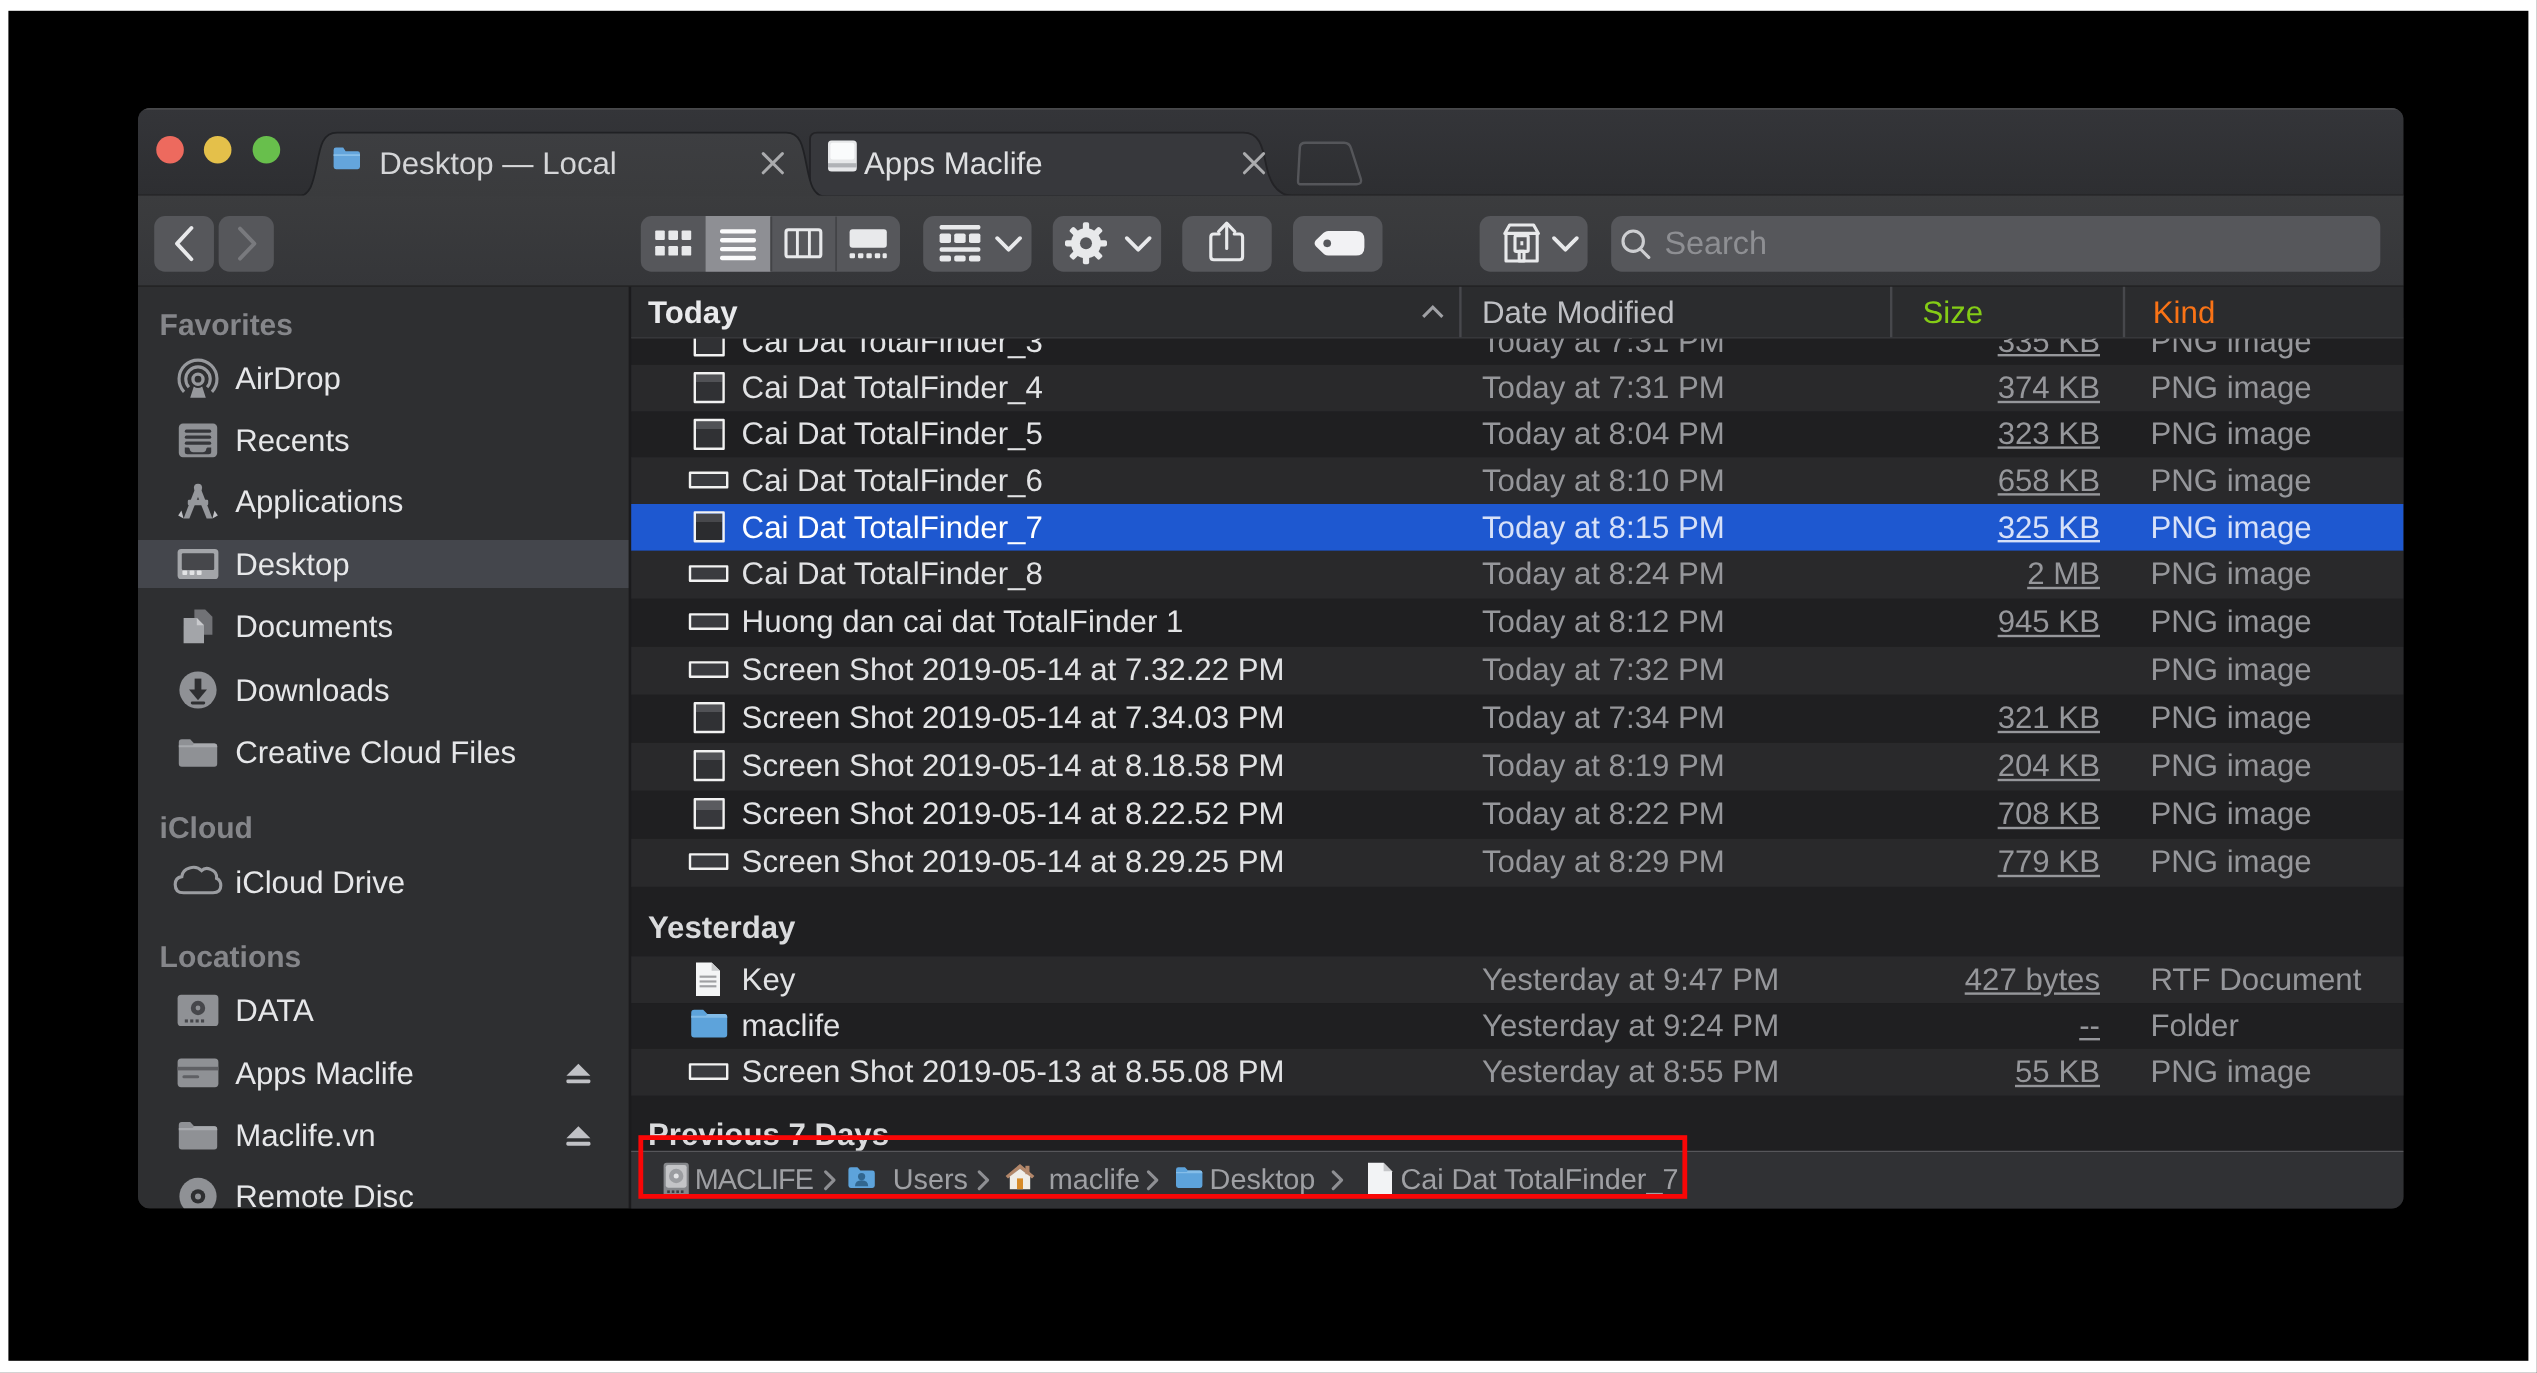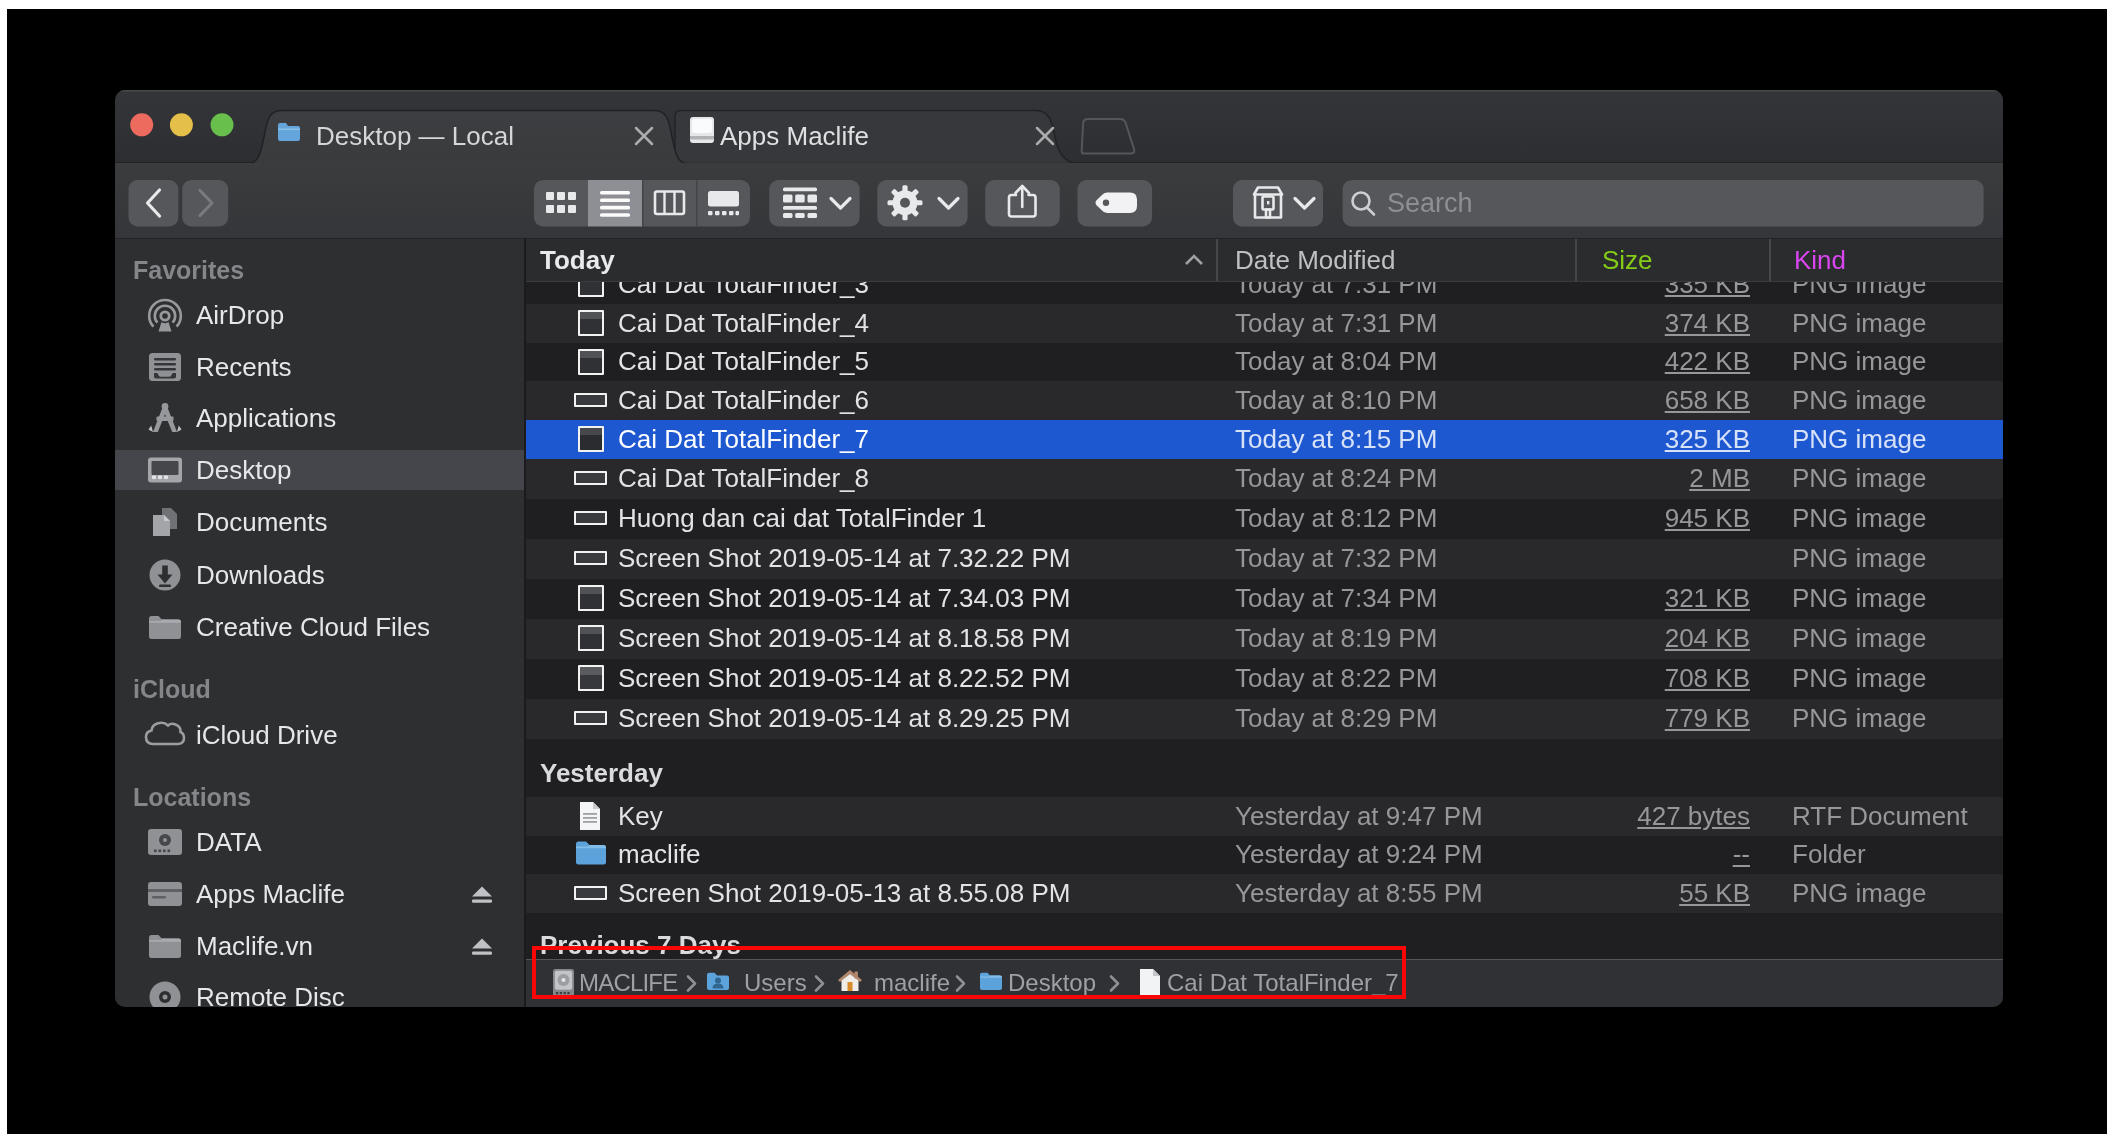--- a/index.html
+++ b/index.html
@@ -310,21 +310,21 @@
       </div>
     <div class="row rl" style="top:65px;height:38.5px">
         <span class="cell name">Cai Dat TotalFinder_4</span>
         <span class="cell date">Today at 7:31 PM</span>
         <span class="cell size">374 KB</span>
         <span class="cell kind">PNG image</span>
       </div>
     <div class="row rd" style="top:103.5px;height:38.3px">
         <span class="cell name">Cai Dat TotalFinder_5</span>
         <span class="cell date">Today at 8:04 PM</span>
-        <span class="cell size">422 KB</span>
+        <span class="cell size">323 KB</span>
         <span class="cell kind">PNG image</span>
       </div>
     <div class="row rl" style="top:141.8px;height:39.2px">
         <span class="cell name">Cai Dat TotalFinder_6</span>
         <span class="cell date">Today at 8:10 PM</span>
         <span class="cell size">658 KB</span>
         <span class="cell kind">PNG image</span>
       </div>
     <div class="row rb sel" style="top:181px;height:38.5px">
         <span class="cell name">Cai Dat TotalFinder_7</span>
@@ -426,21 +426,21 @@
     <div class="colhead">
       <span style="position:absolute;left:14px;line-height:42px;font-size:26px;font-weight:700;color:#e9eaec">Today</span>
       <svg class="abs" style="left:655px;top:0" width="26" height="42" viewBox="0 0 26 42">
         <polyline points="5,25 13,17 21,25" fill="none" stroke="#9fa0a4" stroke-width="2.6"></polyline>
       </svg>
       <span style="position:absolute;left:690px;top:0;width:1.5px;height:42px;background:#47484c"></span>
       <span style="position:absolute;left:1049px;top:0;width:1.5px;height:42px;background:#47484c"></span>
       <span style="position:absolute;left:1243px;top:0;width:1.5px;height:42px;background:#47484c"></span>
       <span style="position:absolute;left:709px;line-height:42px;font-size:26px;color:#bfc0c4">Date Modified</span>
       <span style="position:absolute;left:1076px;line-height:42px;font-size:26px;color:#84cc16">Size</span>
-      <span style="position:absolute;left:1268px;line-height:42px;font-size:26px;color:#d946ef">Kind</span>
+      <span style="position:absolute;left:1268px;line-height:42px;font-size:26px;color:#f97316">Kind</span>
     </div>
   </div>
 
   <div class="pathbar">
     <svg class="abs" style="left:0;top:0" width="1477" height="47" viewBox="0 0 1477 47">
 
       <g transform="translate(27,9)">
         <rect x="0" y="0" width="21" height="28" rx="2.5" fill="#85878b"></rect>
         <rect x="1.8" y="1.8" width="17.4" height="19" rx="2" fill="#c3c4c7"></rect>
         <circle cx="10.5" cy="11" r="6" fill="#9b9da1"></circle>

